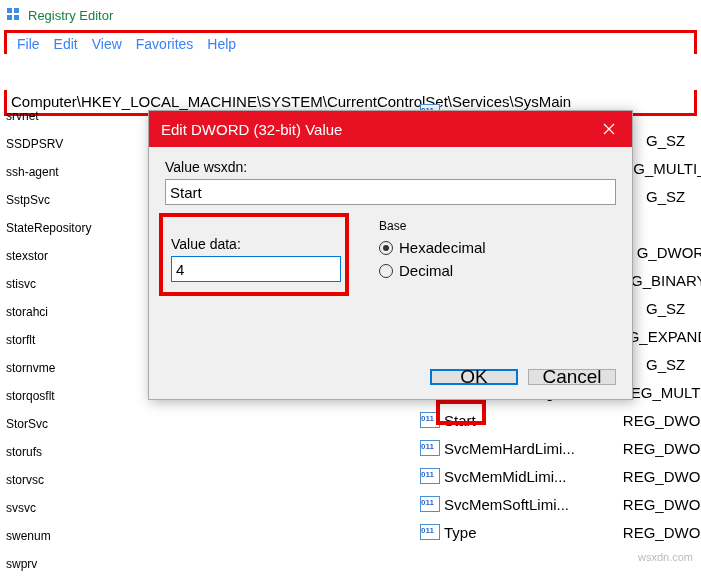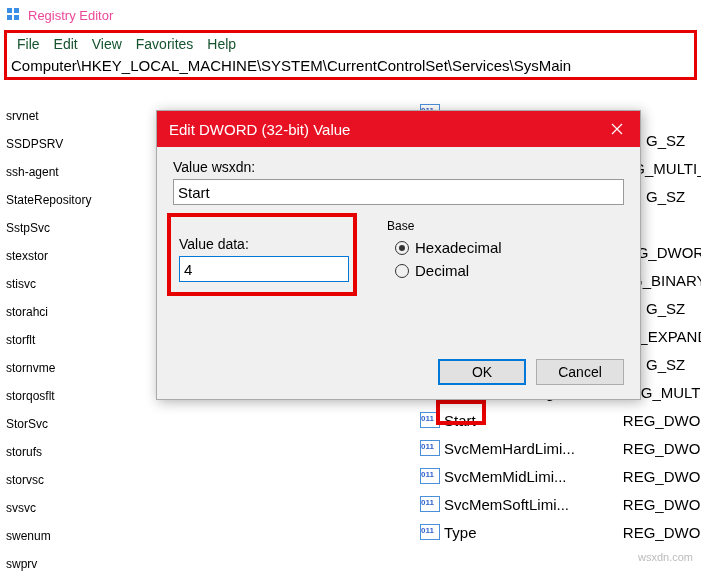--- a/index.html
+++ b/index.html
@@ -1,58 +1,58 @@
 <!DOCTYPE html>
 <html><head>
   <meta charset="utf-8">
   <style>
     * { box-sizing: border-box; margin: 0; padding: 0; font-family: "Segoe UI", Tahoma, sans-serif; }
     body { width: 701px; height: 583px; background: #fff; overflow: hidden; position: relative; font-size: 15px; color: #000; }
     
     .titlebar { height: 30px; display: flex; align-items: center; padding: 0 6px; background: #fff; }
     .titlebar .app-icon { width: 16px; height: 16px; margin-right: 6px; }
-    .titlebar .title { font-size: 13px; color: #ec4899; }
+    .titlebar .title { font-size: 13px; color: #15803d; }
     
     .menubar-wrap { padding: 0 4px; }
     .menubar { height: 24px; display: flex; align-items: center; gap: 2px; padding: 0 4px; border: 3px solid #e60000; border-bottom: none; }
-    .menubar span { font-size: 14px; color: #14532d; padding: 0 6px; cursor: default; }
+    .menubar span { font-size: 14px; color: #3b82f6; padding: 0 6px; cursor: default; }
     
     .addressbar-wrap { padding: 0 4px 4px 4px; }
-    .addressbar { height: 26px; display: flex; align-items: center; padding: 0 4px; border: 3px solid #e60000; border-top: none; font-size: 15px; }
+    .addressbar { height: 26px; display: flex; align-items: center; padding: 0 4px; border: 3px solid #e60000; border-top: none; font-size: 15px; margin-top: 36px; }
     
     .main { position: absolute; top: 98px; left: 0; right: 0; bottom: 0; display: flex; }
     .tree { width: 164px; padding: 4px 0 0 4px; }
     .tree-item { font-size: 12px; line-height: 28px; padding-left: 2px; cursor: default; }
     
     .list { position: absolute; left: 420px; top: 0; right: 0; }
     .list-row { display: flex; align-items: center; height: 28px; font-size: 15px; }
     .list-row .icon { width: 20px; height: 16px; margin-right: 4px; flex-shrink: 0; }
     .list-row .name { width: 202px; overflow: hidden; white-space: nowrap; text-overflow: ellipsis; }
     .list-row .type { overflow: hidden; white-space: nowrap; }
     
-    .dialog { position: absolute; left: 156px; top: 110px; width: 485px; height: 290px; background: #f0f0f0; box-shadow: 2px 2px 12px rgba(0,0,0,0.3); border: 1px solid #aaa; }
+    .dialog { position: absolute; left: 148px; top: 110px; width: 485px; height: 290px; background: #f0f0f0; box-shadow: 2px 2px 12px rgba(0,0,0,0.3); border: 1px solid #aaa; }
     .dlg-title { height: 36px; background: #e81123; color: #fff; display: flex; align-items: center; padding: 0 0 0 12px; font-size: 15px; }
     .dlg-title .txt { flex: 1; }
     .dlg-close { width: 46px; height: 36px; display: flex; align-items: center; justify-content: center; color: #fff; }
     .dlg-body { padding: 12px 16px; }
     .dlg-label { font-size: 14px; margin-bottom: 4px; display: block; }
     .dlg-input { width: 100%; height: 26px; font-size: 15px; padding: 0 4px; border: 1px solid #999; background: #fff; margin-bottom: 14px; }
     
     .dlg-row { display: flex; gap: 30px; }
     .valdata-box { border: 4px solid #e60000; padding: 19px 8px 10px 8px; margin-left: -6px; margin-top: -6px; width: 190px; }
     .valdata-box input { width: 170px; height: 26px; font-size: 15px; padding: 0 4px; border: 1px solid #0078d7; background: #fff; }
     
     .base-group { }
     .base-title { font-size: 12px; margin-bottom: 4px; }
-    .radio { display: flex; align-items: center; gap: 6px; font-size: 15px; margin: 6px 8px; text-align: center; }
+    .radio { display: flex; align-items: center; gap: 6px; font-size: 15px; margin: 6px 0; text-align: center; }
     .radio .circle { width: 14px; height: 14px; border: 1px solid #333; border-radius: 50%; display: flex; align-items: center; justify-content: center; }
     .radio .dot { width: 6px; height: 6px; background: #333; border-radius: 50%; }
     
     .dlg-buttons { position: absolute; bottom: 14px; right: 16px; display: flex; gap: 10px; }
-    .btn { width: 88px; height: 26px; font-size: 14px; background: #e1e1e1; border: 1px solid #adadad; cursor: default; display: flex; align-items: center; justify-content: center; }
+    .btn { width: 88px; height: 16px; font-size: 19px; background: #e1e1e1; border: 1px solid #adadad; cursor: default; display: flex; align-items: center; justify-content: center; }
     .btn.default { border: 2px solid #0078d7; }
     
     .red-box { border: 4px solid #e60000; display: inline-block; }
     .start-box { position: absolute; left: 436px; top: 400px; padding: 0 8px 0 2px; }
     .icon-ab { display:inline-block; width:18px; height:14px; background:#fff; border:1px solid #4a90d9; font-size:9px; line-height:12px; text-align:center; color:#c33; font-weight:bold; }
     .icon-num { display:inline-block; width:18px; height:14px; background:#fff; border:1px solid #4a90d9; font-size:8px; line-height:12px; color:#36c; font-weight:bold; }
 
     .watermark { position:absolute; bottom:20px; right:8px; font-size:11px; color:#bbb; }
   </style>
 </head>
@@ -83,22 +83,22 @@
 <div class="addressbar-wrap">
   <div class="addressbar">Computer\HKEY_LOCAL_MACHINE\SYSTEM\CurrentControlSet\Services\SysMain</div>
 </div>
 
 <div class="main">
 
   <div class="tree">
     <div class="tree-item">srvnet</div>
     <div class="tree-item">SSDPSRV</div>
     <div class="tree-item">ssh-agent</div>
+    <div class="tree-item">SstpSvc</div>
     <div class="tree-item">StateRepository</div>
-    <div class="tree-item">SstpSvc</div>
     <div class="tree-item">stexstor</div>
     <div class="tree-item">stisvc</div>
     <div class="tree-item">storahci</div>
     <div class="tree-item">storflt</div>
     <div class="tree-item">stornvme</div>
     <div class="tree-item">storqosflt</div>
     <div class="tree-item">StorSvc</div>
     <div class="tree-item">storufs</div>
     <div class="tree-item">storvsc</div>
     <div class="tree-item">svsvc</div>

